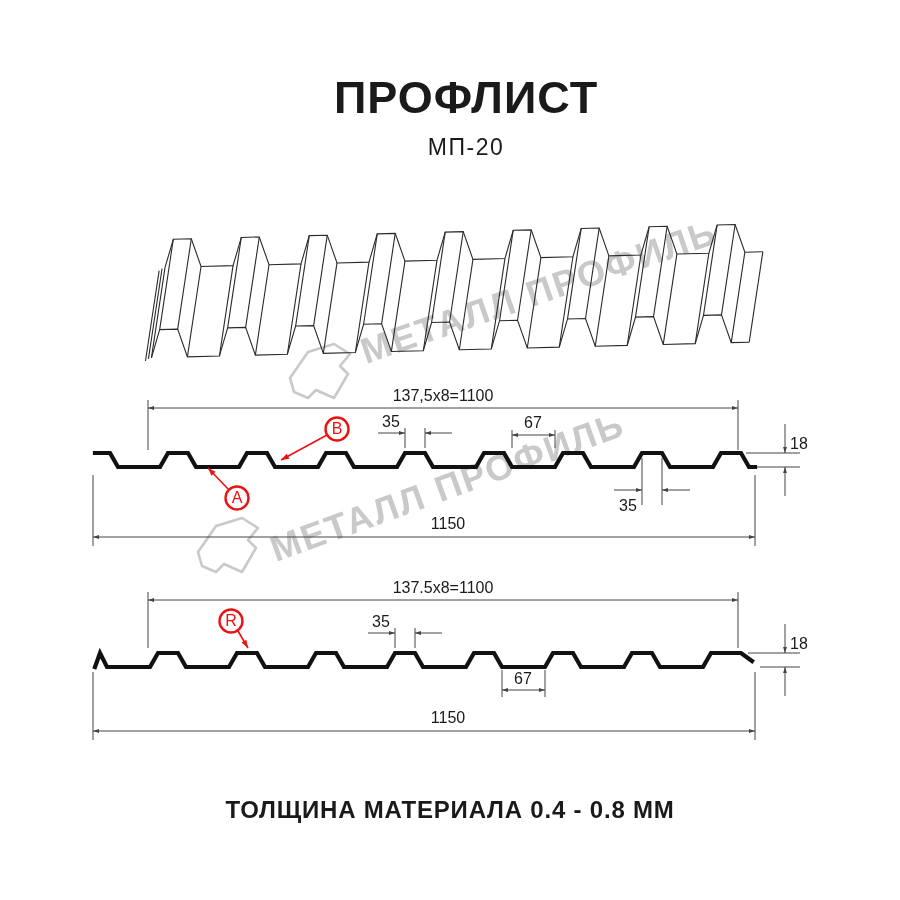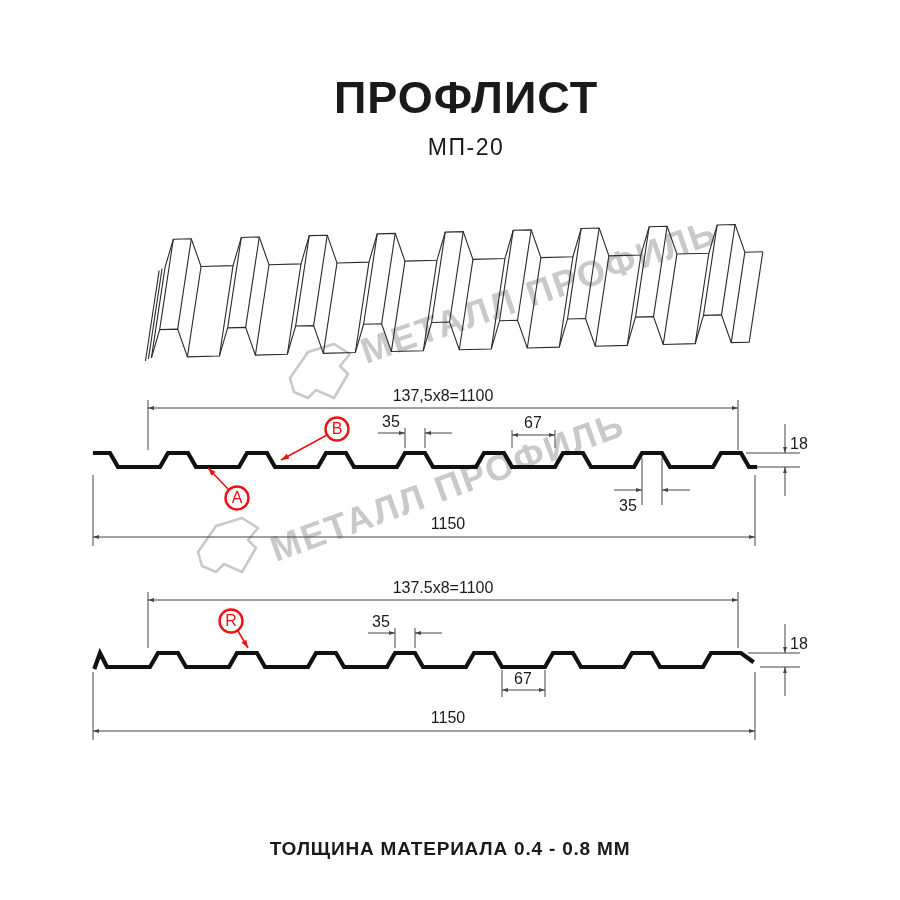--- a/index.html
+++ b/index.html
@@ -1,22 +1,22 @@
 <!DOCTYPE html>
 <html style="--ink: #1a1a1a; --dim: #444444; --red: #ee1111; --wm: #c9c9c9; --profile: #111111;"><head>
 <meta charset="utf-8">
 <style>
   html,body{margin:0;padding:0;background:#fff;}
   #app{position:relative;width:900px;height:900px;background:#fff;overflow:hidden;
        font-family:"Liberation Sans",sans-serif;color:var(--ink,#1a1a1a);}
   header{position:absolute;top:72px;left:16px;width:100%;text-align:center;z-index:2;}
   h1{margin:0;font-size:45px;font-weight:bold;letter-spacing:1px;color:var(--ink,#1a1a1a);}
   .subtitle{margin-top:10px;font-size:23px;font-weight:normal;letter-spacing:1.5px;}
-  .footer-note{position:absolute;top:838px;left:0;width:100%;text-align:center;
-       font-size:19px;font-weight:bold;letter-spacing:0.8px;z-index:2;}
+  .footer-note{position:absolute;top:796px;left:0;width:100%;text-align:center;
+       font-size:24px;font-weight:bold;letter-spacing:0.8px;z-index:2;}
   svg#drawing{position:absolute;top:0;left:0;z-index:1;}
   text{font-family:"Liberation Sans",sans-serif;font-size:16px;fill:var(--ink,#1a1a1a);}
   .mid{text-anchor:middle;}
   .dimline{stroke:var(--dim,#444);stroke-width:1;fill:none;}
   .profile{stroke:var(--profile,#111);stroke-width:4.2;fill:none;stroke-linecap:square;}
   .redline{stroke:var(--red,#ee1111);stroke-width:1.6;fill:none;}
   .redcirc{stroke:var(--red,#ee1111);stroke-width:2.4;fill:#fff;}
   .redtext{fill:var(--red,#ee1111);font-size:16px;}
   .wm-logo{stroke:var(--wm,#c9c9c9);stroke-width:2.6;fill:none;stroke-linejoin:round;}
   .wm-text{fill:var(--wm,#c9c9c9);font-weight:bold;letter-spacing:2px;font-size:36px;}

